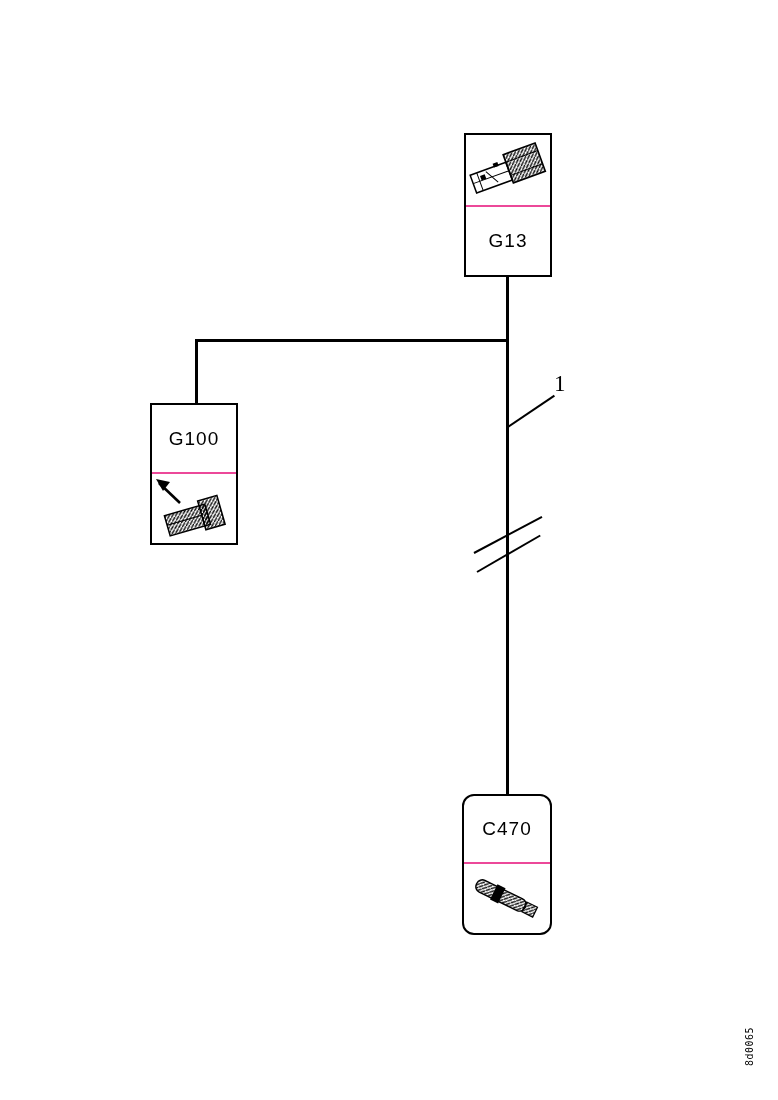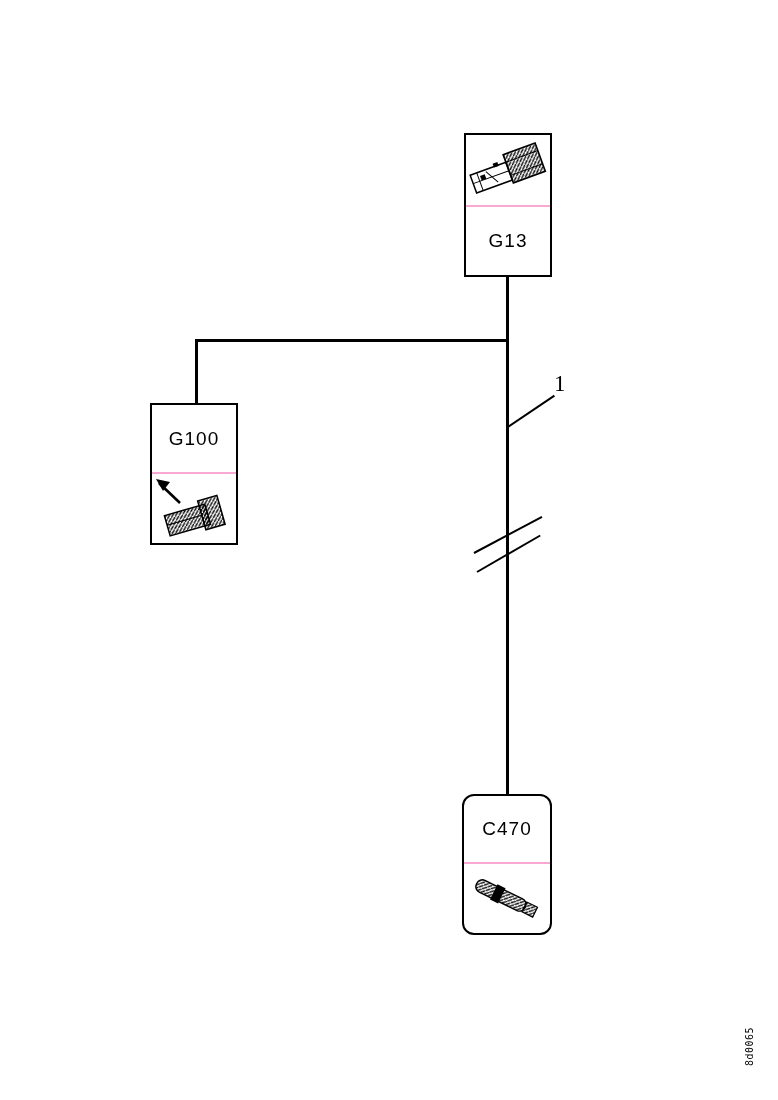--- a/index.html
+++ b/index.html
@@ -21,21 +21,21 @@
     display: flex;
     flex-direction: column;
   }
   .cbox .sect {
     box-sizing: border-box;
     display: flex;
     align-items: center;
     justify-content: center;
     overflow: hidden;
   }
-  .cbox .sect.with-divider { border-bottom: 2px solid #f9a8d4; }
+  .cbox .sect.with-divider { border-bottom: 2px solid #ec4899; }
   .cbox .label-sect {
     font-size: 19px;
     letter-spacing: 1px;
     color: #000;
     font-family: "Liberation Sans", sans-serif;
     text-align: center;
   }
   .cbox .img-sect svg { display: block; }
 
   #box-g13  { left: 464px; top: 133px; width: 88px; height: 144px; }

